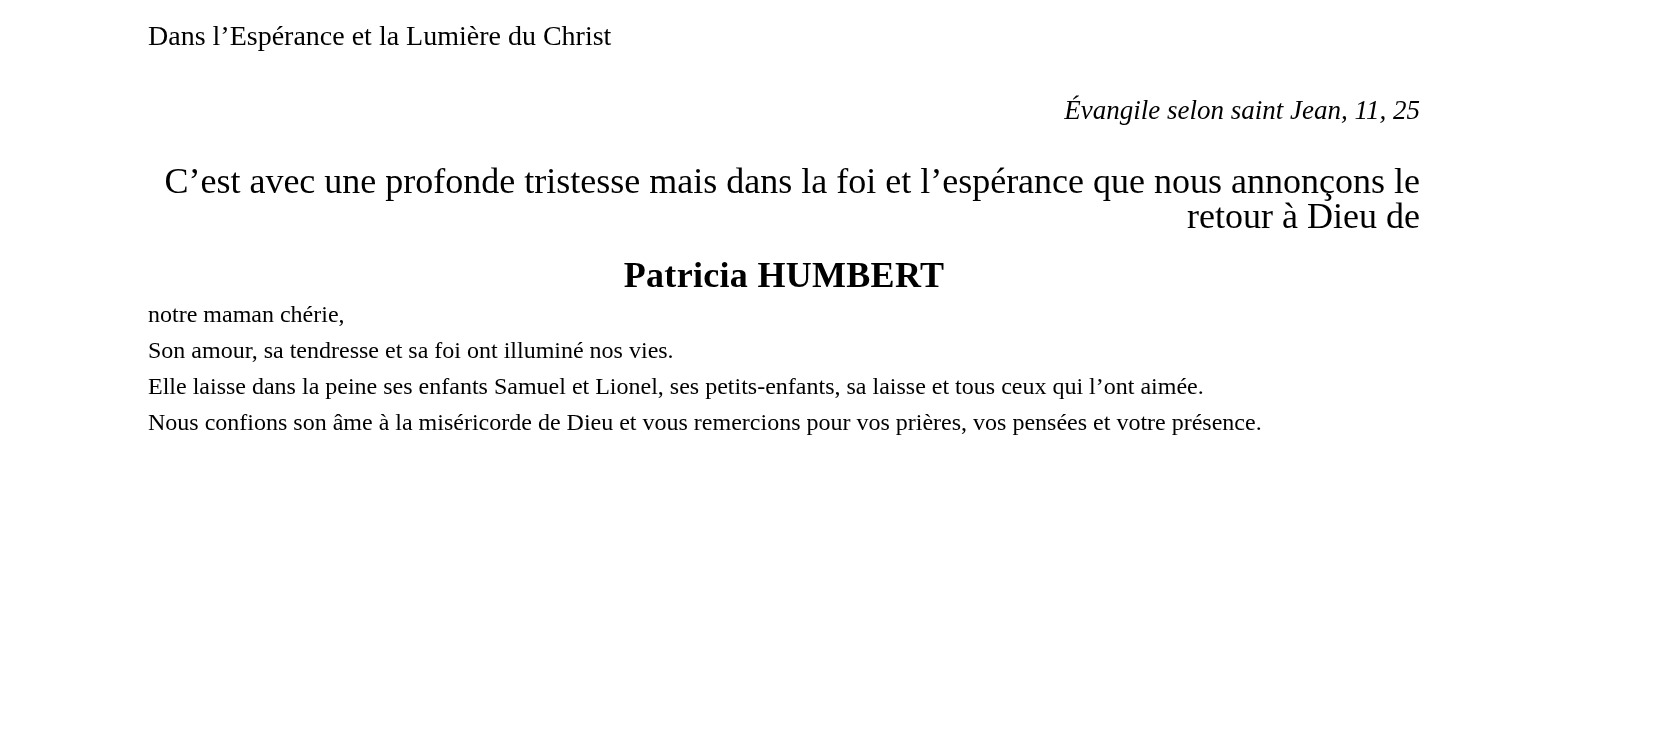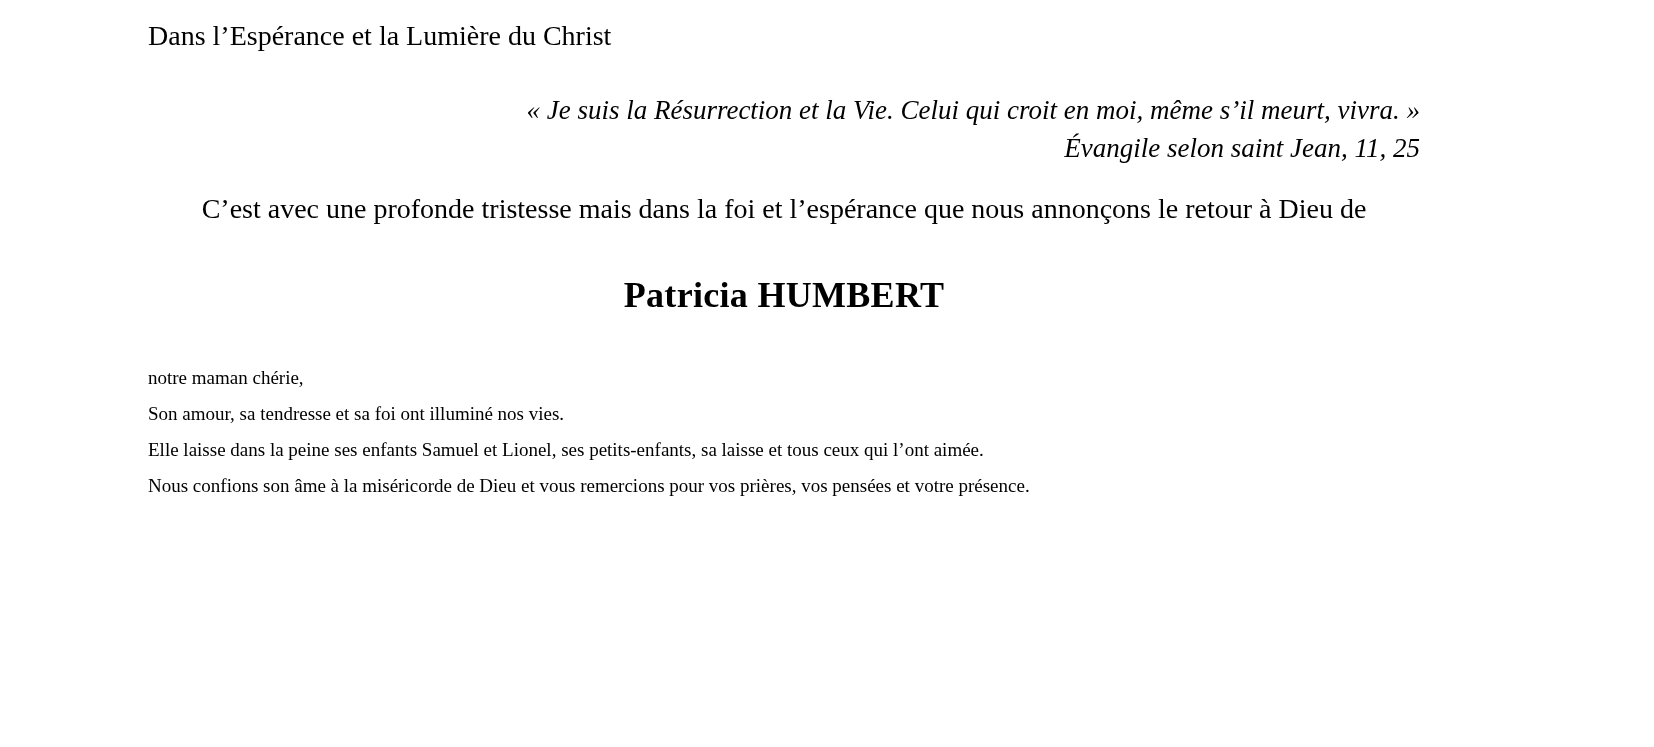--- a/index.html
+++ b/index.html
@@ -48,57 +48,55 @@
     display: block;
   }
   .quote-source {
     font-style: italic;
     font-size: 27px;
     line-height: 38px;
     display: block;
     font-family: Liberation Serif, serif;
   }
   .announce {
-    margin-top: 24px;
-    font-size: 28px;
+    margin-top: 35px;
+    font-size: 36px;
     line-height: 35px;
-    text-align: center;
+    text-align: right;
   }
   .name-block {
-    margin-top: 48px;
+    margin-top: 20px;
     text-align: center;
   }
   .deceased-name {
     font-weight: bold;
     font-size: 36px;
     line-height: 42px;
     letter-spacing: 0.3px;
   }
   .body-block {
-    margin-top: 44px;
-    font-size: 19px;
+    font-size: 24px;
     line-height: 36px;
   }
   .body-block p {
     margin: 0;
   }
   .bold {
     font-weight: normal;
   }
 </style>
 </head>
 <body>
 
 <div class="page">
   <div class="content">
 
     <div class="opening line">Dans l’Espérance et la Lumière du Christ</div>
 
     <div class="quote-block">
-      <span class="quote-text">« Je suis la Résurrection et la Vie. Celui qui croit en moi, même s’il meurt, vivra. »</span>
       <span class="quote-source">Évangile selon saint Jean, 11, 25</span>
     </div>
 
     <div class="announce">C’est avec une profonde tristesse mais dans la foi et l’espérance que nous annonçons le retour à Dieu de</div>
 
     <div class="name-block">
       <span class="deceased-name">Patricia HUMBERT</span>
     </div>
 
     <div class="body-block">

